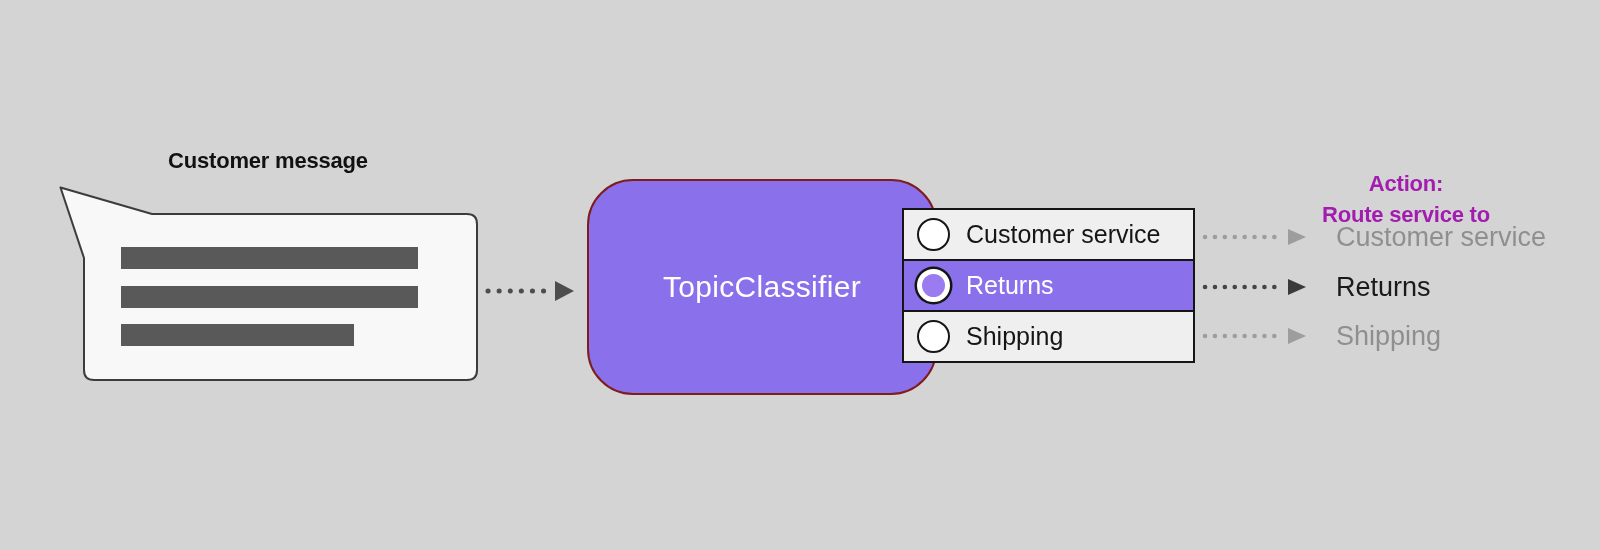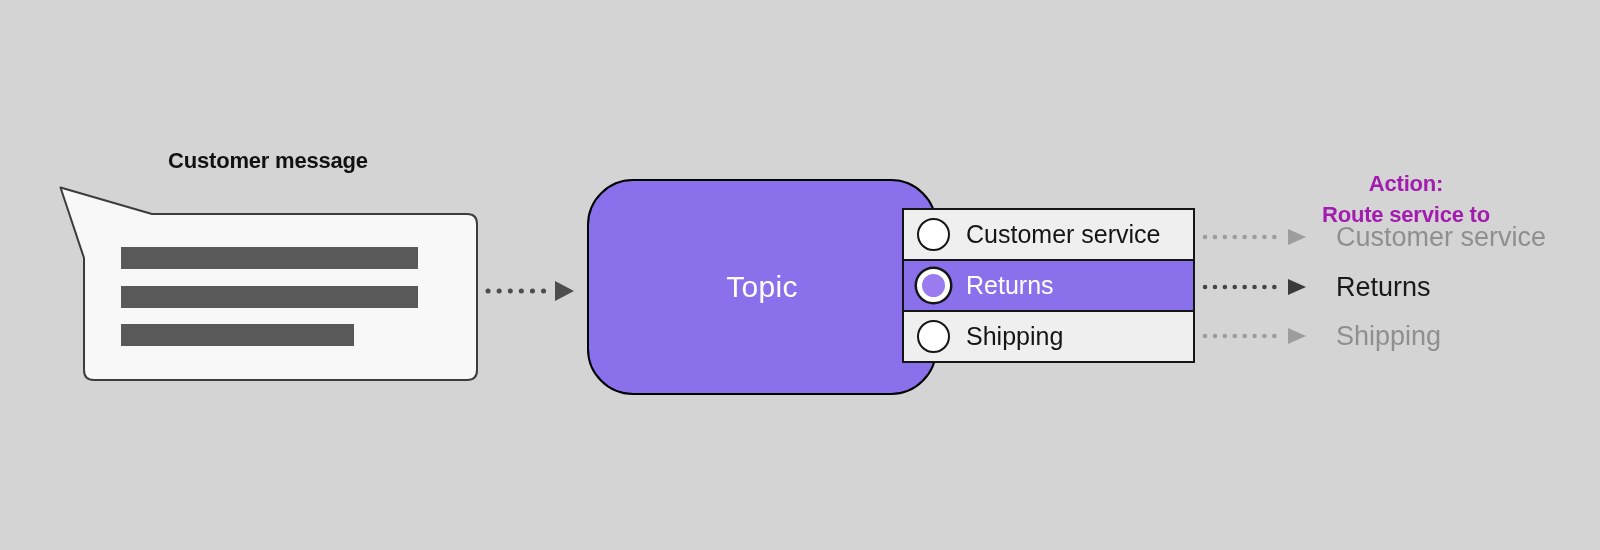--- a/index.html
+++ b/index.html
@@ -19,21 +19,21 @@
   }
   
   .msg-line{position:absolute; height:22px; background:#595959; z-index:2;}
   .msg-line.l1{left:121px; top:247px; width:297px;}
   .msg-line.l2{left:121px; top:286px; width:297px;}
   .msg-line.l3{left:121px; top:324px; width:233px;}
 
   
   .classifier{
     position:absolute; left:587px; top:179px; width:350px; height:216px;
-    box-sizing:border-box; background:#8b70ec; border:2px solid #000000;
+    box-sizing:border-box; background:#8b70ec; border:2px solid #7f1d1d;
     border-radius:46px; z-index:2;
     display:flex; flex-direction:row; align-items:center; justify-content:center;
     color:#fff; font-size:30px; font-weight:300; line-height:44px; letter-spacing:0.3px;
   }
 
   
   .options{
     position:absolute; left:902px; top:208px; width:293px;
     box-sizing:border-box; border:2px solid #151515; background:#efefef; z-index:3;
   }
@@ -100,20 +100,21 @@
     </g>
   </svg>
 
   <div class="cm-label">Customer message</div>
   <div class="msg-line l1"></div>
   <div class="msg-line l2"></div>
   <div class="msg-line l3"></div>
 
   <div class="classifier">
     <span>Topic</span>
+    <span>Classifier</span>
   </div>
 
   <div class="options">
     <div class="opt-row">
       <span class="radio"></span>
       <span>Customer service</span>
     </div>
     <div class="opt-row selected">
       <span class="radio"></span>
       <span>Returns</span>

